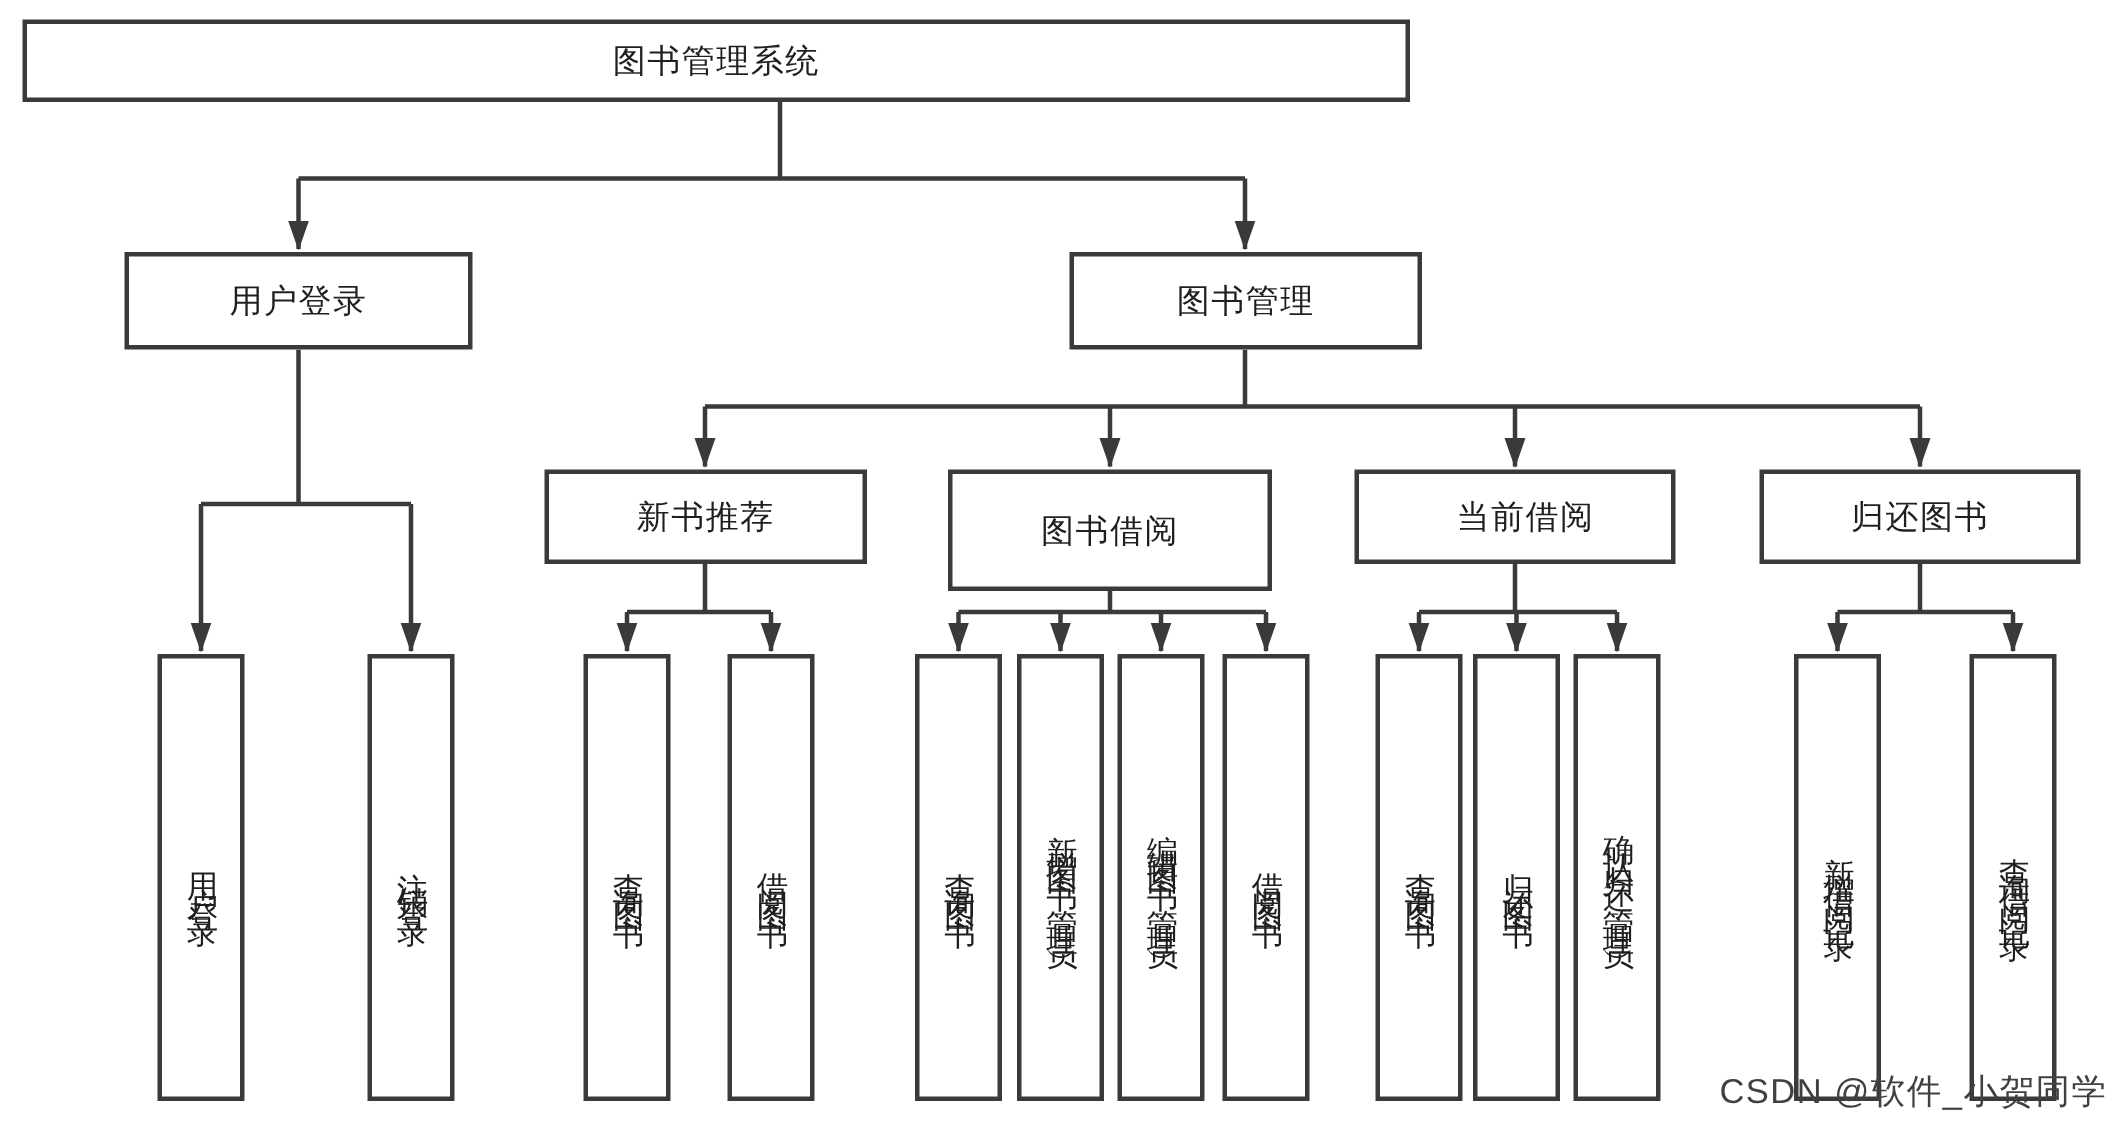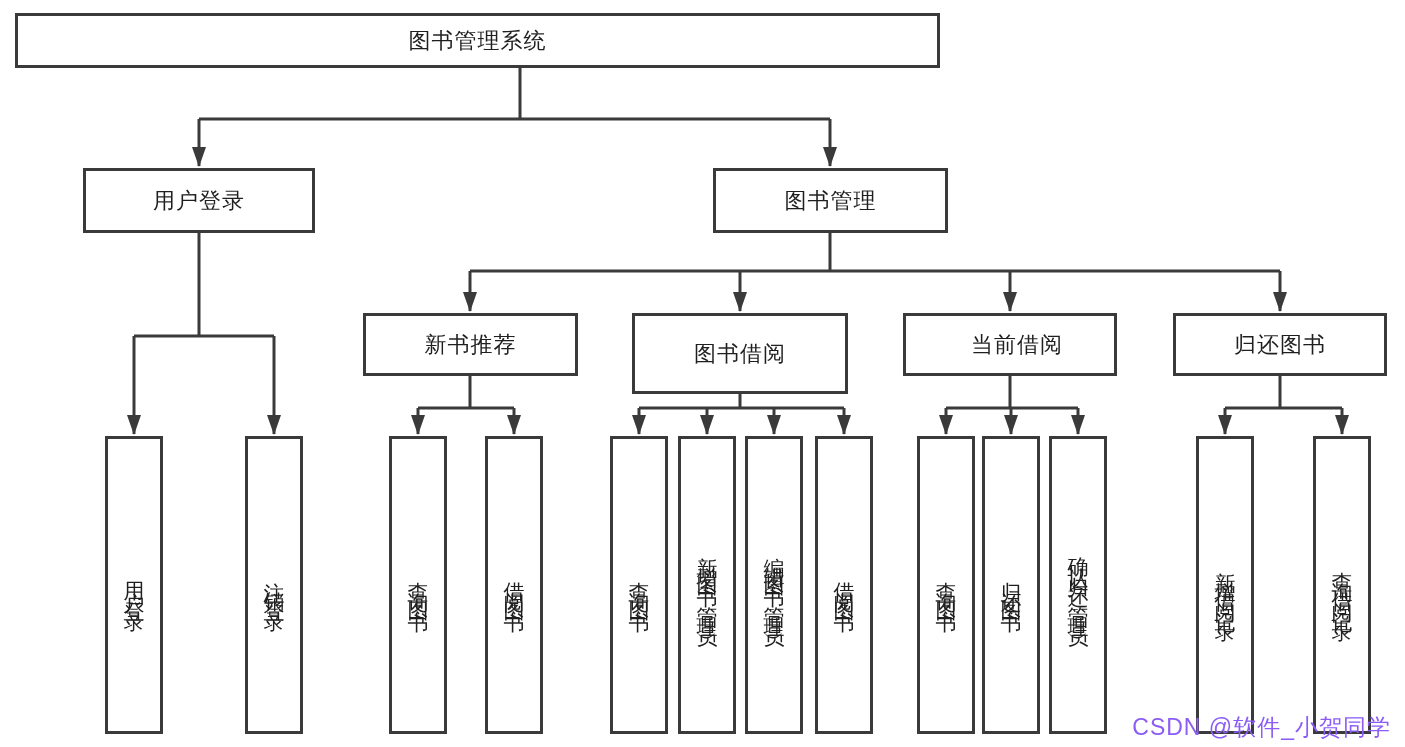--- a/index.html
+++ b/index.html
@@ -48,24 +48,24 @@
     font-size: 21px;
     letter-spacing: 10px;
     color: #1f1f1f;
     width: 58px;
     top: 436px;
     height: 298px;
     z-index: 2;
   }
   .watermark {
     position: absolute;
-    right: 14px;
+    right: 0;
     bottom: 4px;
     font-size: 23px;
-    color: #8b5cf6;
+    color: #404040;
     letter-spacing: 1px;
     z-index: 3;
     white-space: nowrap;
   }
 </style>
 </head>
 <body>
 
 <div id="canvas">
 

